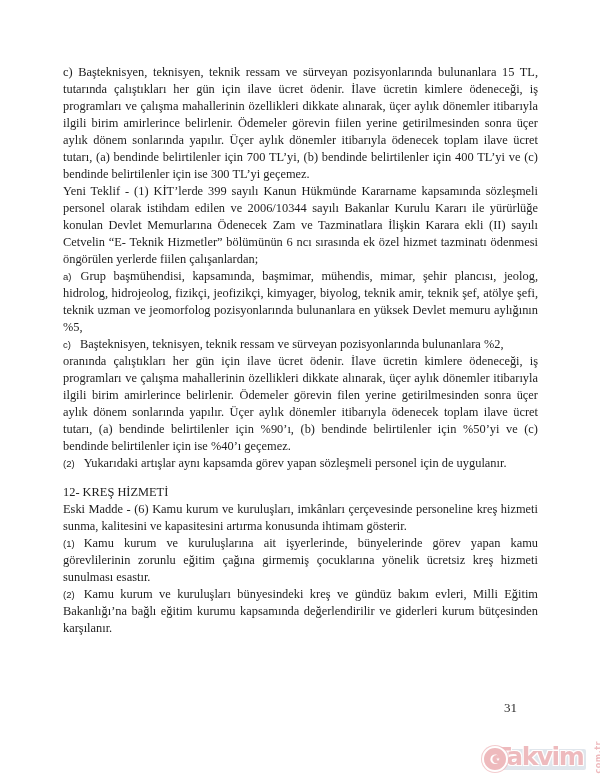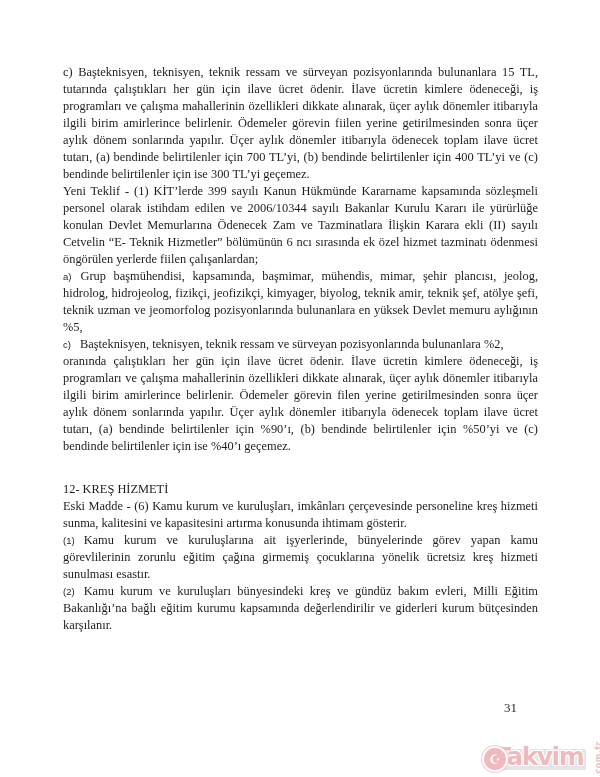--- a/index.html
+++ b/index.html
@@ -17,21 +17,21 @@
   .doc-body{
     position:absolute;
     left:63px;top:64px;width:475px;
     font-size:12.4px;
     line-height:17px;
     color:#1d1d1d;
     text-align:justify;
     text-justify:inter-word;
   }
   .para{margin:0;}
-  .para.space-before{margin-top:26px;}
+  .para.space-before{margin-top:12px;}
   .para.heading{font-weight:bold;}
   .bold{font-weight:normal;}
   .marker{
     font-family:"Liberation Sans", sans-serif;
     font-size:9.5px;
     margin-right:9px;
   }
   .page-number{
     position:absolute;
     left:504px;top:700px;
@@ -95,20 +95,21 @@
 
 <div class="doc-page">
 
   <div class="doc-body">
 
   <p class="para"><span>c) Başteknisyen, teknisyen, teknik ressam ve sürveyan pozisyonlarında bulunanlara 15 TL, tutarında çalıştıkları her gün için ilave ücret ödenir. İlave ücretin kimlere ödeneceği, iş programları ve çalışma mahallerinin özellikleri dikkate alınarak, üçer aylık dönemler itibarıyla ilgili birim amirlerince belirlenir. Ödemeler görevin fiilen yerine getirilmesinden sonra üçer aylık dönem sonlarında yapılır. Üçer aylık dönemler itibarıyla ödenecek toplam ilave ücret tutarı, (a) bendinde belirtilenler için 700 TL’yi, (b) bendinde belirtilenler için 400 TL’yi ve (c) bendinde belirtilenler için ise 300 TL’yi geçemez.</span></p>
       <p class="para"><span class="bold">Yeni Teklif - </span><span> (1) KİT’lerde 399 sayılı Kanun Hükmünde Kararname kapsamında sözleşmeli personel olarak istihdam edilen ve 2006/10344 sayılı Bakanlar Kurulu Kararı ile yürürlüğe konulan Devlet Memurlarına Ödenecek Zam ve Tazminatlara İlişkin Karara ekli (II) sayılı Cetvelin “E- Teknik Hizmetler” bölümünün 6 ncı sırasında ek özel hizmet tazminatı ödenmesi öngörülen yerlerde fiilen çalışanlardan;</span></p>
       <p class="para"><span class="marker">a)</span><span>Grup başmühendisi, kapsamında, başmimar, mühendis, mimar, şehir plancısı, jeolog, hidrolog, hidrojeolog, fizikçi, jeofizikçi, kimyager, biyolog, teknik amir, teknik şef, atölye şefi, teknik uzman ve jeomorfolog pozisyonlarında bulunanlara en yüksek Devlet memuru aylığının %5,</span></p>
       <p class="para"><span class="marker">c)</span><span>Başteknisyen, teknisyen, teknik ressam ve sürveyan pozisyonlarında bulunanlara %2,</span></p>
       <p class="para"><span>oranında çalıştıkları her gün için ilave ücret ödenir. İlave ücretin kimlere ödeneceği, iş programları ve çalışma mahallerinin özellikleri dikkate alınarak, üçer aylık dönemler itibarıyla ilgili birim amirlerince belirlenir. Ödemeler görevin filen yerine getirilmesinden sonra üçer aylık dönem sonlarında yapılır. Üçer aylık dönemler itibarıyla ödenecek toplam ilave ücret tutarı, (a) bendinde belirtilenler için %90’ı, (b) bendinde belirtilenler için %50’yi ve (c) bendinde belirtilenler için ise %40’ı geçemez.</span></p>
+      <p class="para"><span class="marker">(2)</span><span>Yukarıdaki artışlar aynı kapsamda görev yapan sözleşmeli personel için de uygulanır.</span></p>
       <p class="para heading space-before"><span class="bold">12- KREŞ HİZMETİ</span></p>
       <p class="para"><span class="bold">Eski Madde - </span><span>(6) Kamu kurum ve kuruluşları, imkânları çerçevesinde personeline kreş hizmeti sunma, kalitesini ve kapasitesini artırma konusunda ihtimam gösterir.</span></p>
       <p class="para"><span class="marker">(1)</span><span>Kamu kurum ve kuruluşlarına ait işyerlerinde, bünyelerinde görev yapan kamu görevlilerinin zorunlu eğitim çağına girmemiş çocuklarına yönelik ücretsiz kreş hizmeti sunulması esastır.</span></p>
       <p class="para"><span class="marker">(2)</span><span>Kamu kurum ve kuruluşları bünyesindeki kreş ve gündüz bakım evleri, Milli Eğitim Bakanlığı’na bağlı eğitim kurumu kapsamında değerlendirilir ve giderleri kurum bütçesinden karşılanır.</span></p>
     </div>
 
   <div class="page-number">31</div>
 
   <div class="watermark">
     <div class="wm-badge"></div>

